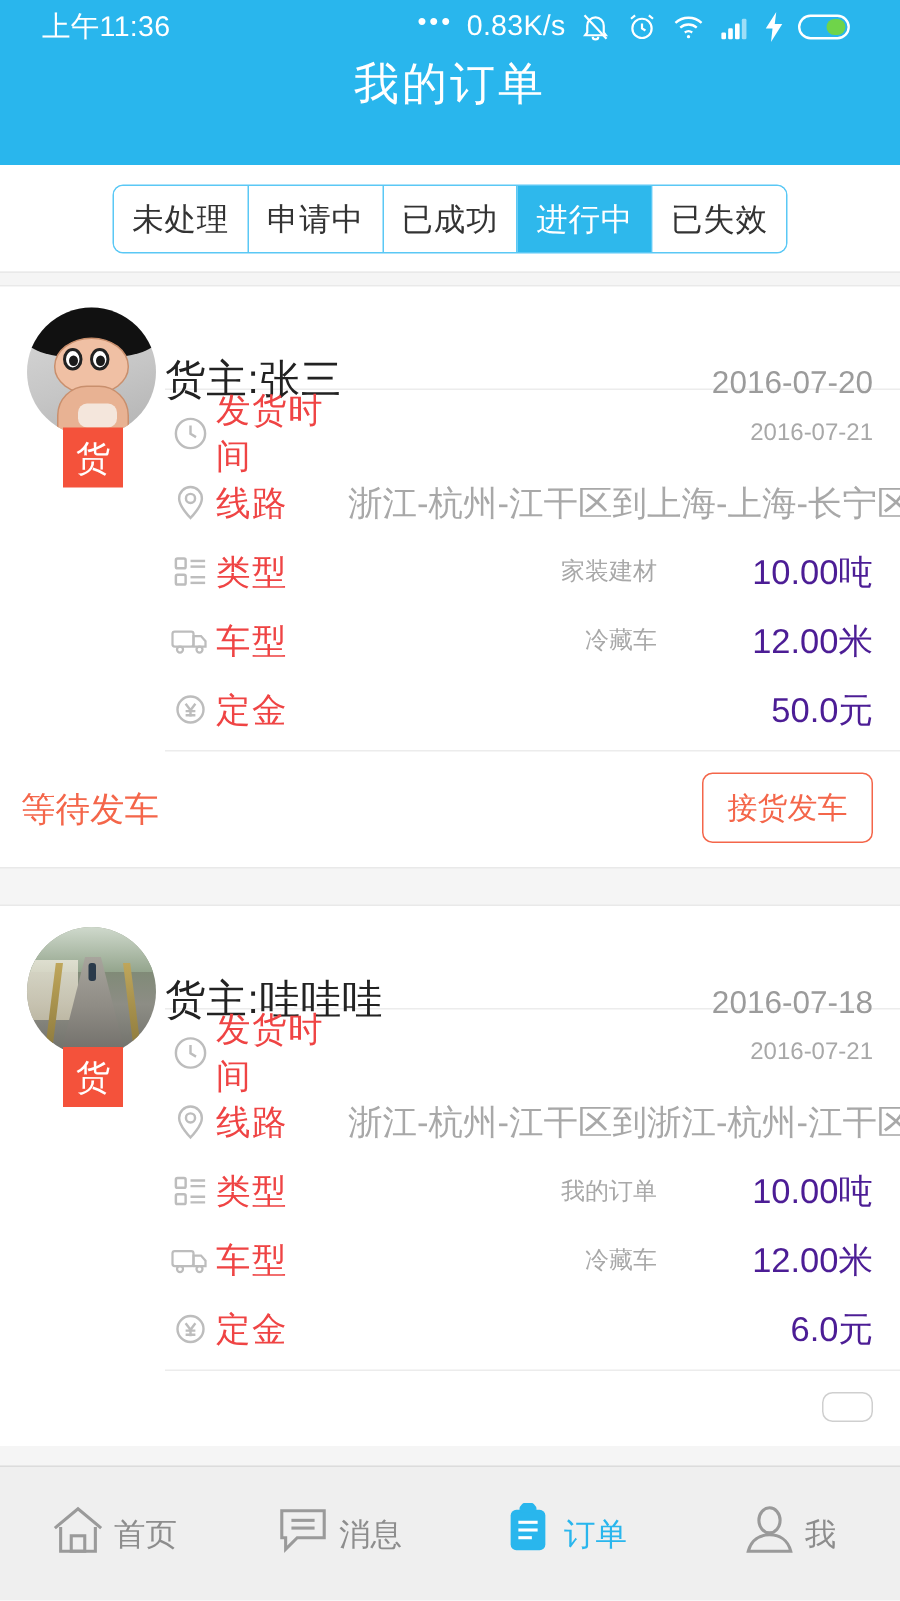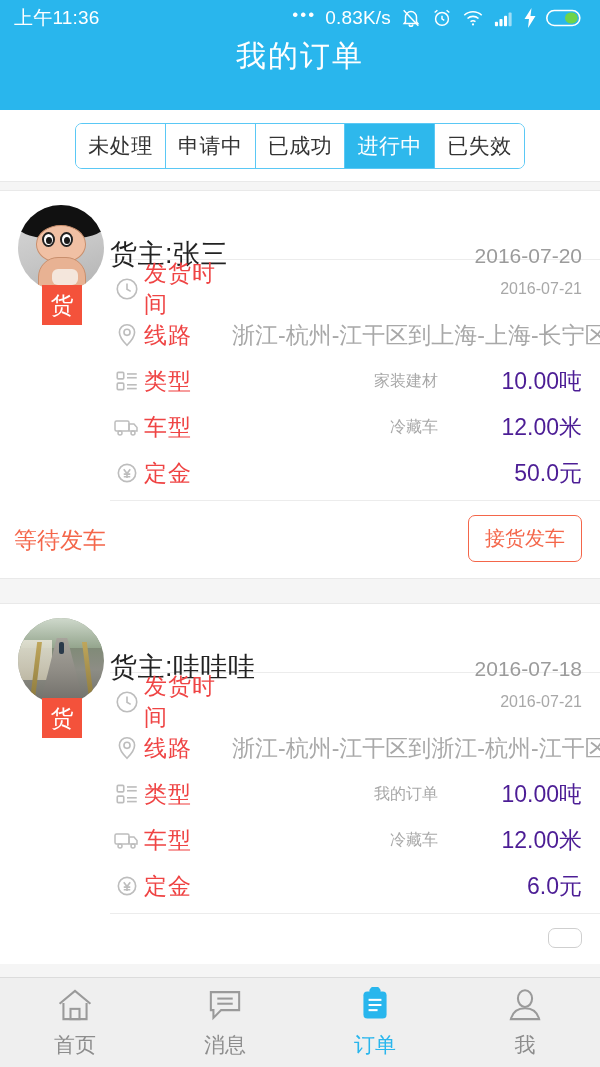--- a/index.html
+++ b/index.html
@@ -7,21 +7,21 @@
     width: 600px; height: 1067px;
     font-family: "Liberation Sans", "DejaVu Sans", sans-serif;
     background: #ffffff;
     overflow: hidden;
   }
   .phone { position: relative; width: 600px; height: 1067px; background: #f3f3f3; }
 
   
   .statusbar {
     height: 36px; background: #29b6ed; color: #ffffff;
-    display: flex; align-items: center; padding: 0 14px;
+    display: flex; align-items: center; padding: 0 28px;
     font-size: 19px; letter-spacing: .2px;
   }
   .sb-left { flex: 0 0 auto; }
   .sb-spacer { flex: 1 1 auto; }
   .sb-right { display: flex; align-items: center; gap: 9px; }
   .sb-dots { letter-spacing: 2px; font-size: 17px; line-height: 10px; position: relative; top: -3px; }
   .sb-speed { font-size: 19px; }
   .sb-ico { display: inline-flex; align-items: center; }
 
   
@@ -128,21 +128,21 @@
   }
   .btn-ghost { border-color: #cfcfcf; color: #8a8a8a; }
   .card-gap { height: 26px; background: #f5f5f5; border-top: 1px solid #e9e9e9; border-bottom: 1px solid #e9e9e9; }
 
   
   .bottomnav {
     position: absolute; left: 0; right: 0; bottom: 0; height: 90px;
     background: #efefef; border-top: 1px solid #dcdcdc;
     display: flex; align-items: center;
   }
-  .nav-item { flex: 1 1 0; display: flex; flex-direction: column; align-items: center; justify-content: center; gap: 4px; cursor: pointer; }
+  .nav-item { flex: 1 1 0; display: flex; flex-direction: row; align-items: center; justify-content: center; gap: 4px; cursor: pointer; }
   .nav-lbl { font-size: 21px; color: #8d8d8d; }
   .nav-item.active .nav-lbl { color: #29b6ed; }
 </style>
 </head>
 <body>
 
 <div class="phone">
 
   <div class="statusbar">
     <div class="sb-left">上午11:36</div>

